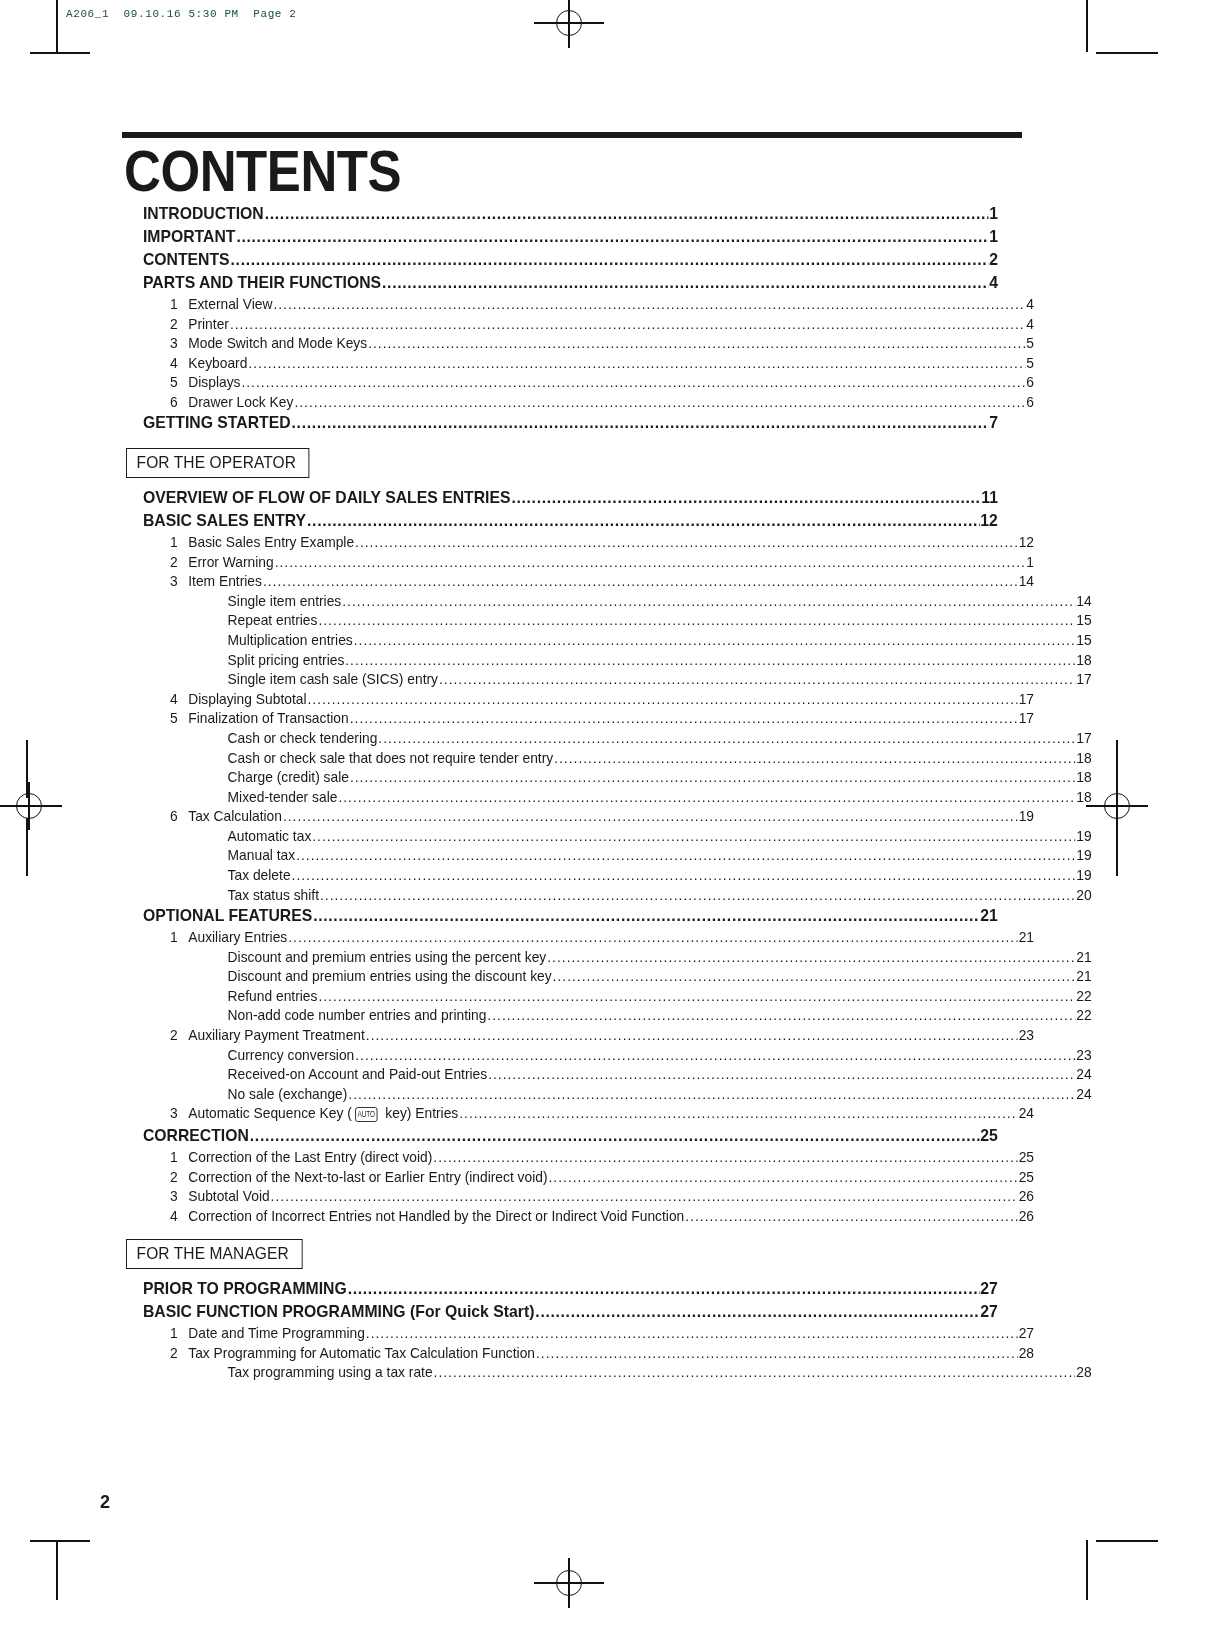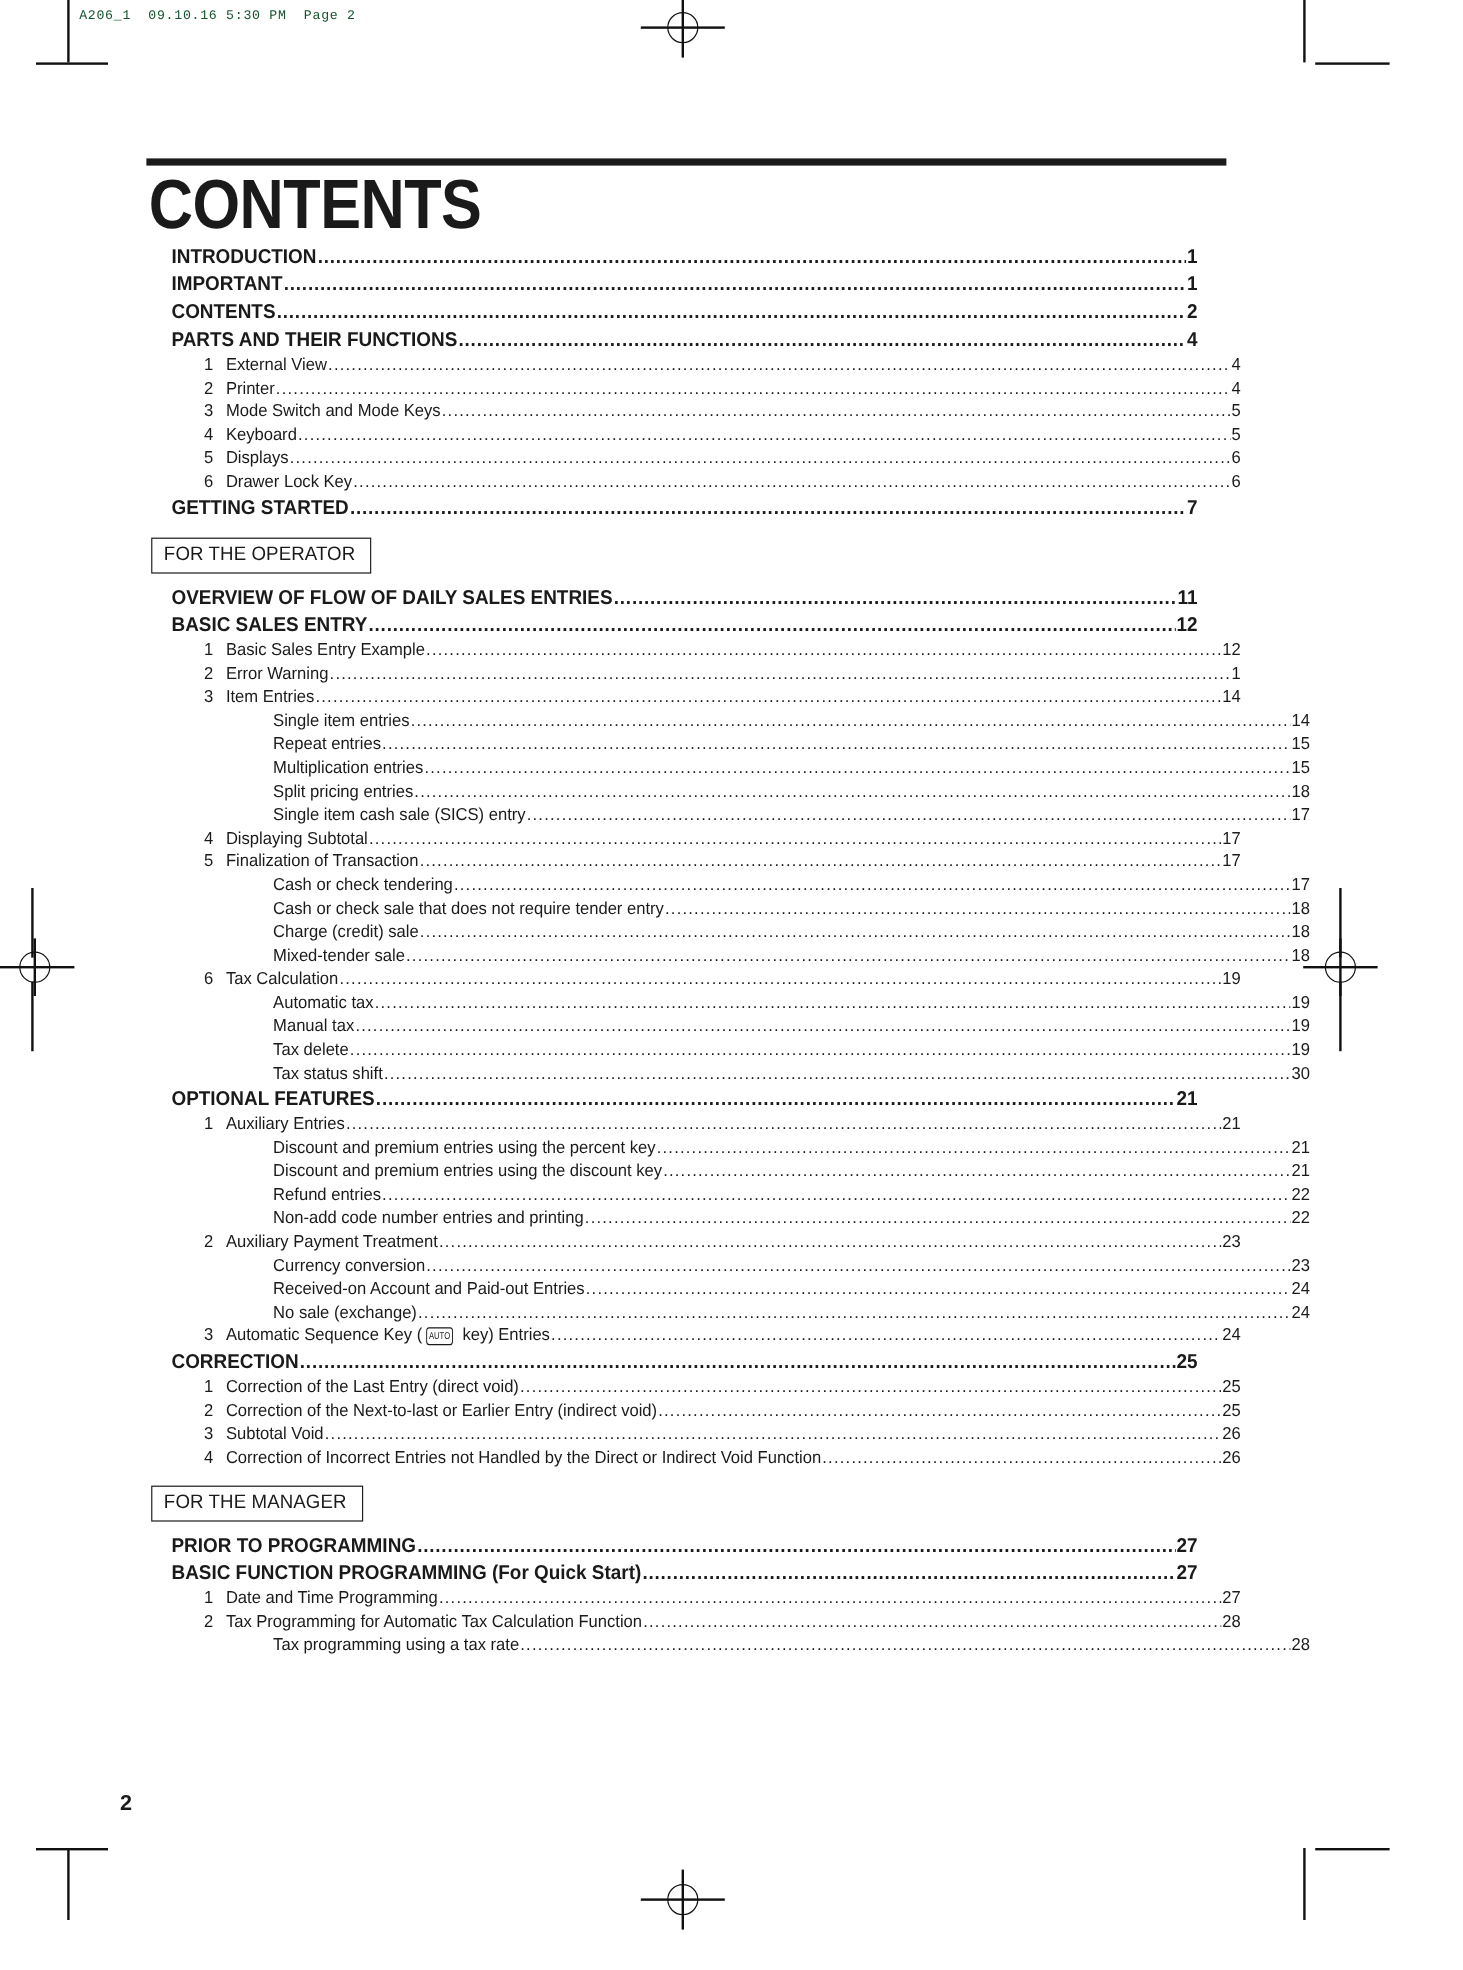--- a/index.html
+++ b/index.html
@@ -313,21 +313,21 @@
         <span class="label"><span>Manual tax</span></span>
         <span class="leader">.......................................................................................................................................................................................................</span>
         <span class="pg">19</span>
       </div><div class="row lvl2">
         <span class="label"><span>Tax delete</span></span>
         <span class="leader">.......................................................................................................................................................................................................</span>
         <span class="pg">19</span>
       </div><div class="row lvl2">
         <span class="label"><span>Tax status shift</span></span>
         <span class="leader">.......................................................................................................................................................................................................</span>
-        <span class="pg">30</span>
+        <span class="pg">20</span>
       </div><div class="row lvl0">
         <span class="label"><span>OPTIONAL FEATURES</span></span>
         <span class="leader">.......................................................................................................................................................................................................</span>
         <span class="pg">21</span>
       </div><div class="row lvl1">
         <span class="label"><span class="num">1</span><span>Auxiliary Entries</span></span>
         <span class="leader">.......................................................................................................................................................................................................</span>
         <span class="pg">21</span>
       </div><div class="row lvl2">
         <span class="label"><span>Discount and premium entries using the percent key</span></span>

